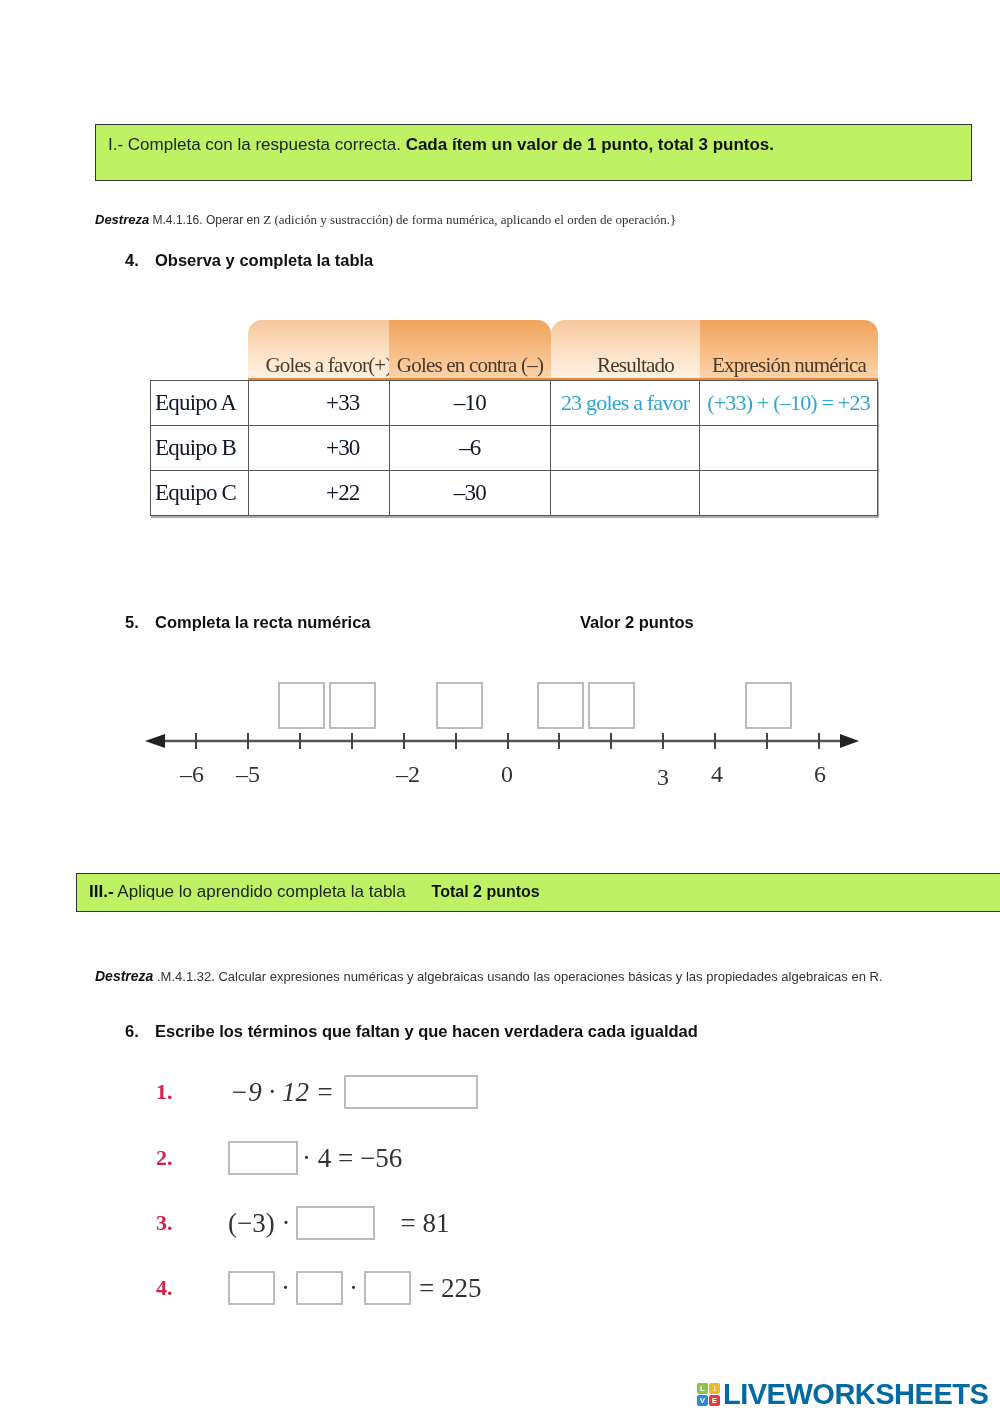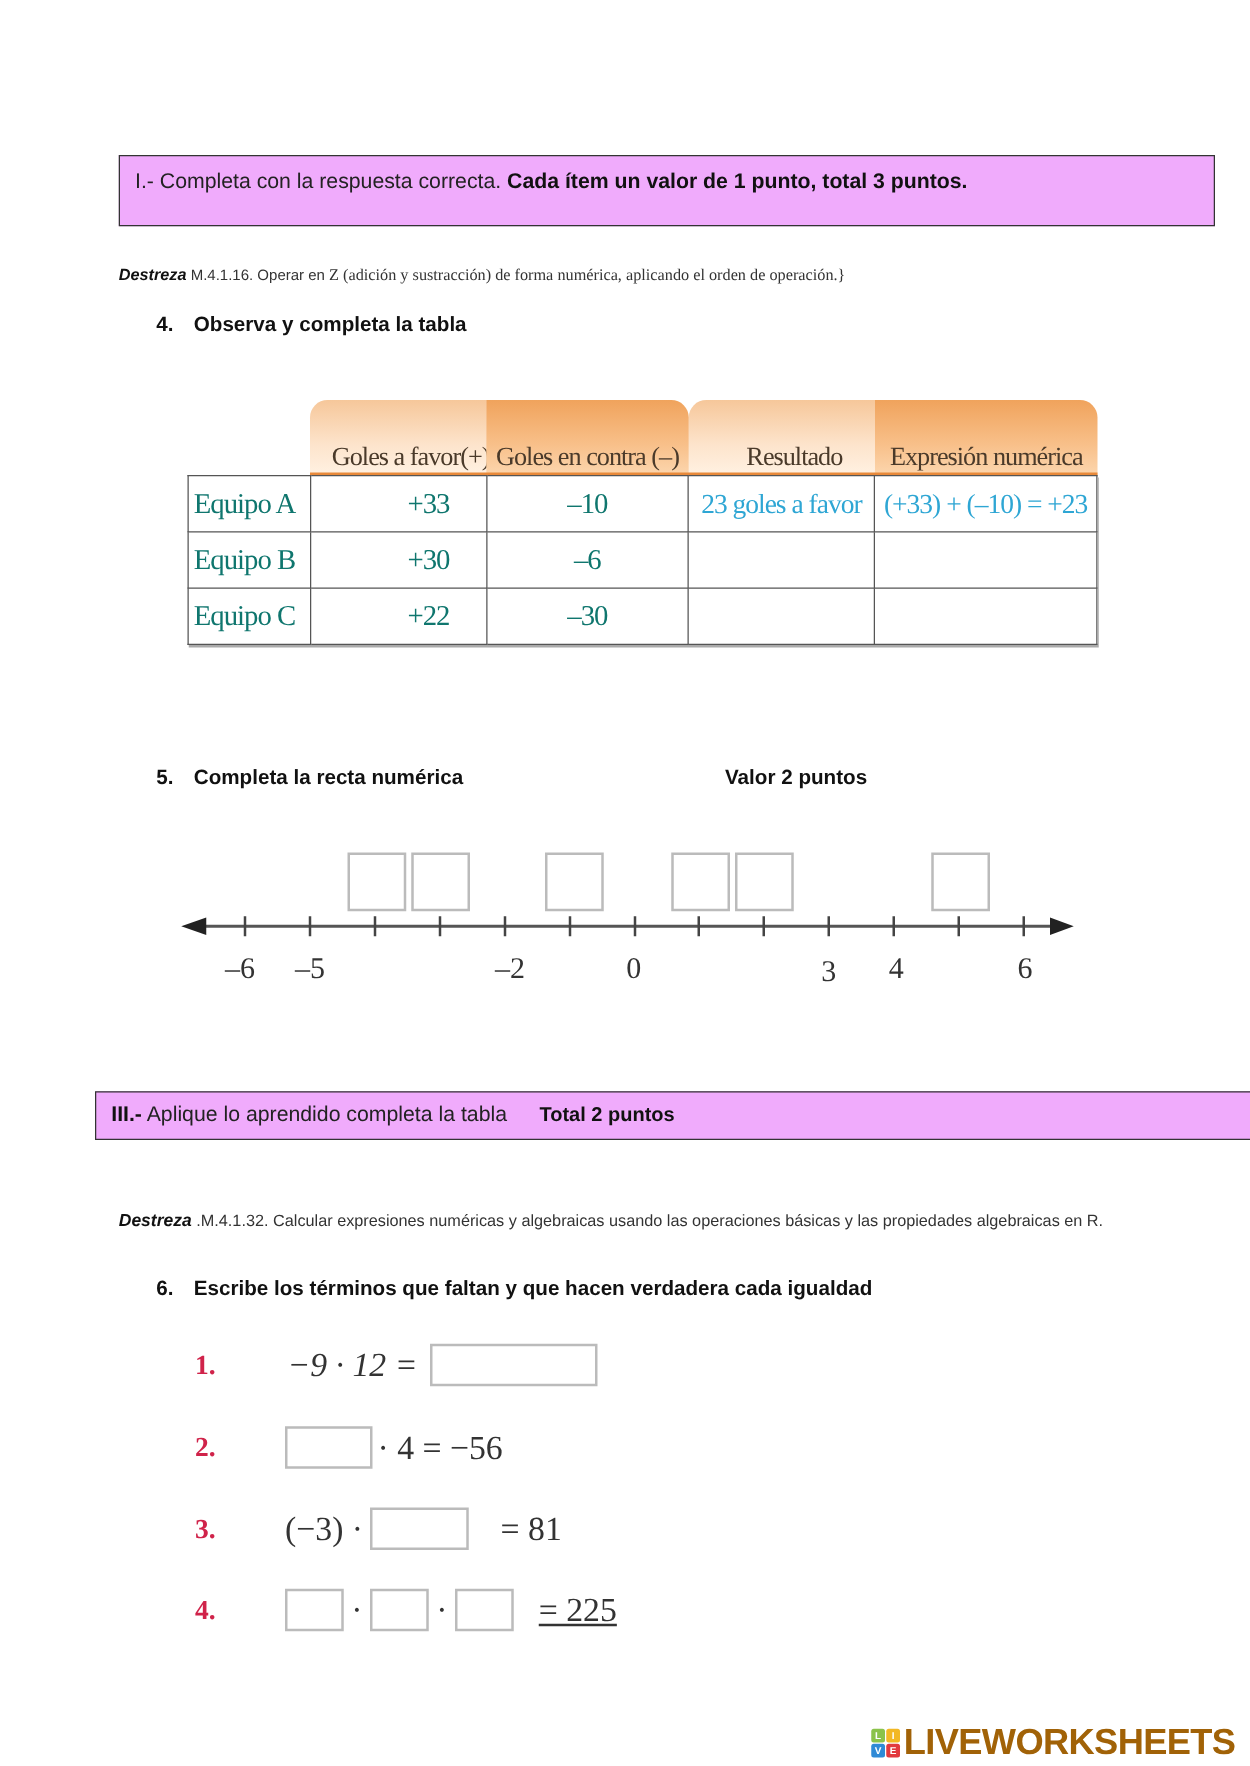--- a/index.html
+++ b/index.html
@@ -2,21 +2,21 @@
 <html><head>
   <meta charset="utf-8">
   <style>
     * { box-sizing: border-box; margin: 0; padding: 0; }
     html, body { width: 1000px; height: 1413px; background: #ffffff; overflow: hidden; }
     body { position: relative; font-family: "Liberation Sans", sans-serif; color: #111; }
 
     .abs { position: absolute; }
 
     
-    .sec-box { position: absolute; border: 1.5px solid #333; background: #f0abfc; }
+    .sec-box { position: absolute; border: 1.5px solid #333; background: #bef264; }
     #sec1 { left: 95px; top: 124px; width: 877px; height: 57px; }
     #sec1 .line { position: absolute; left: 12px; top: 10px; font-size: 17px; white-space: nowrap; }
     .thin { font-weight: normal; color: #222; }
     .bold { font-weight: bold; color: #111; }
 
     .destreza { position: absolute; font-size: 12px; color: #333; white-space: nowrap; }
     .destreza .lbl { font-weight: bold; font-style: italic; color: #111; font-size: 13px; }
     .destreza .serif { font-family: "Liberation Serif", serif; font-size: 13px; }
 
     .qtitle { position: absolute; font-size: 16.5px; font-weight: bold; white-space: nowrap; color: #111; }
@@ -27,21 +27,21 @@
     .thead-row { position: relative; height: 60px; }
     .th { position: absolute; top: 0; height: 60px; font-family: "Liberation Serif", serif; font-size: 21px; color: #4a3a2a;
           display: flex; align-items: flex-end; justify-content: center; padding-bottom: 2px; white-space: nowrap; letter-spacing: -0.8px; }
     .th.light { background: linear-gradient(#f6c79a, #fde4cc 60%, #fff1e2); padding-left: 20px; }
     .th.dark  { background: linear-gradient(#f0a35c, #f8c08a 60%, #fcd6ae); }
     .th.r-left { border-top-left-radius: 14px; }
     .th.r-right { border-top-right-radius: 14px; }
     .th-underline { position: absolute; left: 98px; top: 58px; width: 630px; height: 2px; background: #e8893a; }
 
     table.grid { border-collapse: collapse; width: 728px; font-family: "Liberation Serif", serif; }
-    table.grid td { border: 1.5px solid #555; height: 45px; font-size: 23px; color: #0f766e; text-align: center; letter-spacing: -0.8px; padding: 0; }
+    table.grid td { border: 1.5px solid #555; height: 45px; font-size: 23px; color: #0f172a; text-align: center; letter-spacing: -0.8px; padding: 0; }
     table.grid td.team { text-align: left; padding-left: 4px; width: 98px; }
     table.grid td.c1 { width: 141px; padding-left: 48px; }
     table.grid td.c2 { width: 162px; }
     table.grid td.c3 { width: 149px; }
     table.grid td.c4 { width: 178px; }
     table.grid td.answer { color: #2ea6d4; font-size: 22px; white-space: nowrap; }
     table.grid { box-shadow: 1px 2px 0 #aaa; }
 
     
     #numline { position: absolute; left: 140px; top: 675px; width: 730px; height: 120px; }
@@ -56,21 +56,21 @@
     
     .eq { position: absolute; font-family: "Liberation Serif", serif; font-size: 27px; color: #333; white-space: nowrap; display: flex; align-items: center; }
     .eq .enum { color: #d0234a; font-weight: bold; font-size: 22px; position: absolute; left: 0; }
     .blank { display: inline-block; border: 2px solid #bbb; background: #fff; }
     .op { display: inline-block; }
 
     
     #logo { position: absolute; left: 697px; top: 1378px; display: flex; align-items: center; }
     .live-grid { display: grid; grid-template-columns: 11px 11px; grid-template-rows: 11px 11px; gap: 1px; margin-right: 3px; }
     .live-grid span { font-size: 8px; font-weight: bold; color: #fff; display: flex; align-items: center; justify-content: center; border-radius: 2px; }
-    .logo-text { font-size: 29px; font-weight: bold; color: #a16207; letter-spacing: -0.5px; }
+    .logo-text { font-size: 29px; font-weight: bold; color: #0369a1; letter-spacing: -0.5px; }
   </style>
 </head>
 <body>
 
 <div class="sec-box" id="sec1">
   <div class="line">
     <span class="thin">I.- Completa con la respuesta correcta. </span><span class="bold">Cada ítem un valor de 1 punto, total 3  puntos.</span>
   </div>
 </div>
 
@@ -194,21 +194,21 @@
   <span class="op" style="margin-left:25px;">=  81</span>
 </div>
 
 <div class="eq" style="left:156px; top:1270px; height:36px; width:400px;">
   <span class="enum">4.</span>
   <span class="blank" style="width:47px; height:34px; margin-left:72px;"></span>
   <span class="op" style="margin:0 6px;">·</span>
   <span class="blank" style="width:47px; height:34px;"></span>
   <span class="op" style="margin:0 6px;">·</span>
   <span class="blank" style="width:47px; height:34px;"></span>
-  <span class="op" style="margin-left:20px;text-decoration:underline;">=  225</span>
+  <span class="op" style="margin-left:8px;">=  225</span>
 </div>
 
 <div id="logo">
   <div class="live-grid">
     <span style="background:#8bc34a;">L</span>
     <span style="background:#f2b824;">I</span>
     <span style="background:#2f8ad6;">V</span>
     <span style="background:#e2393e;">E</span>
   </div>
   <span class="logo-text">LIVEWORKSHEETS</span>

